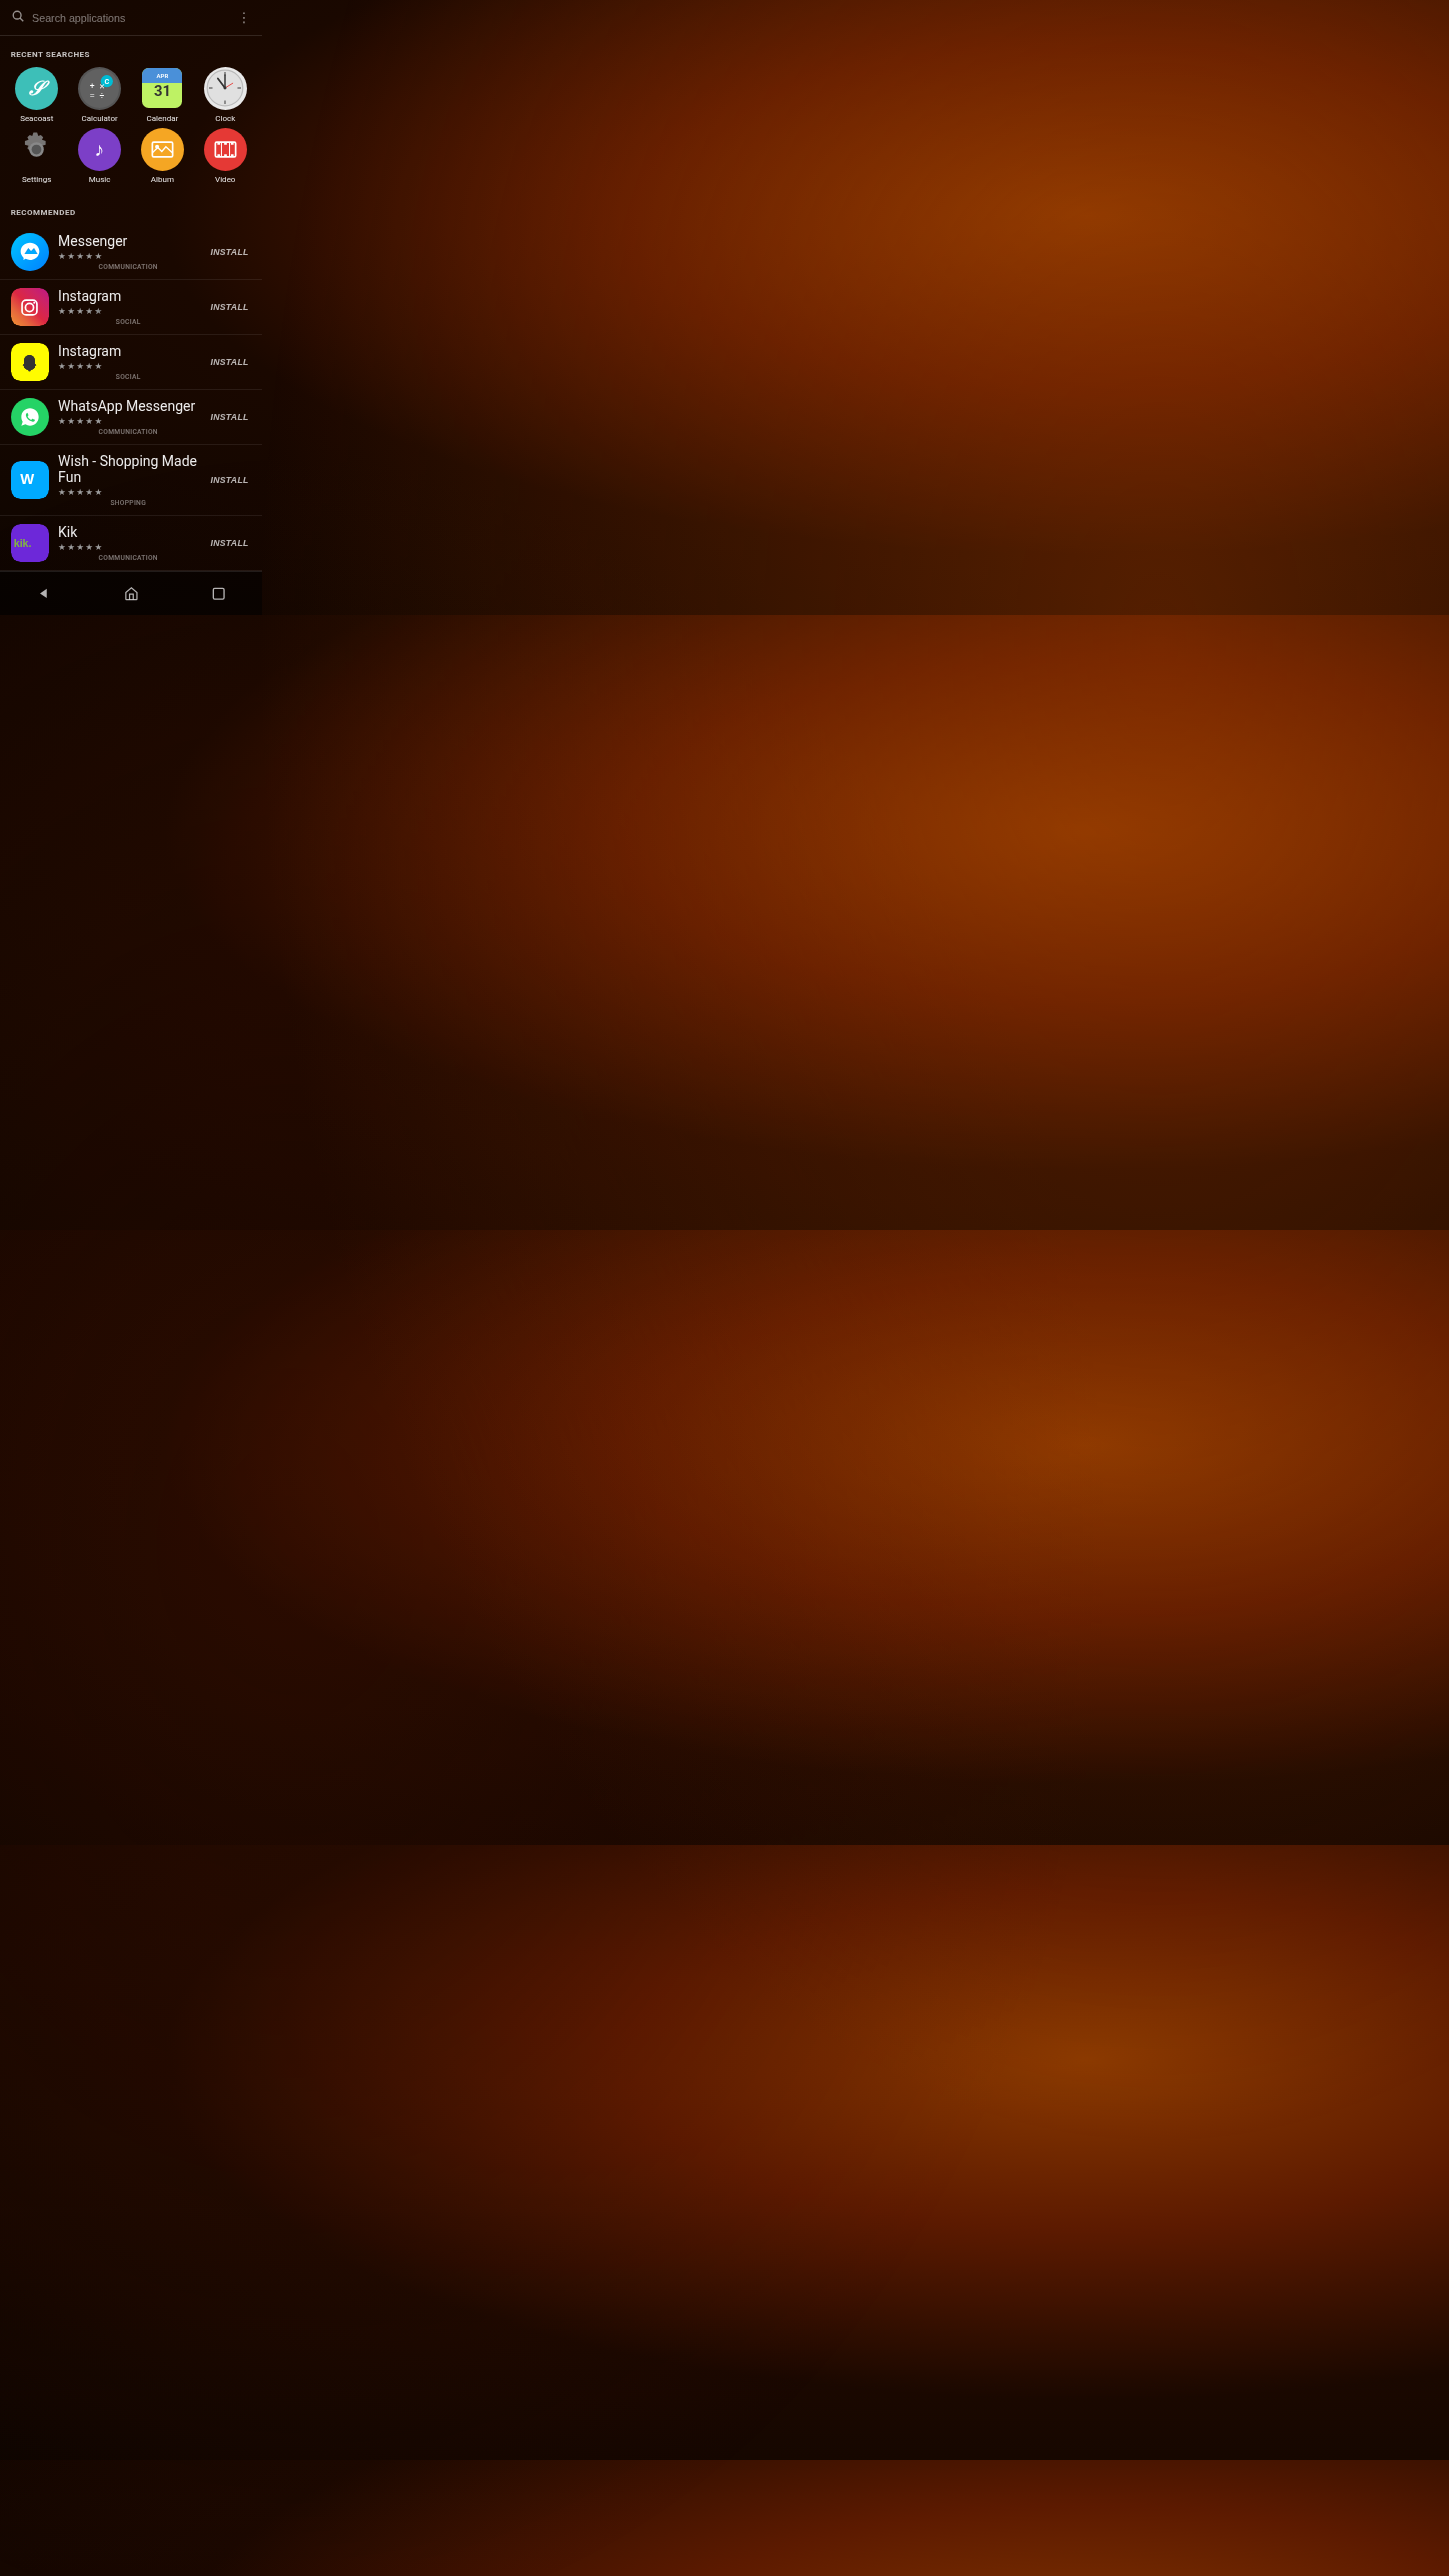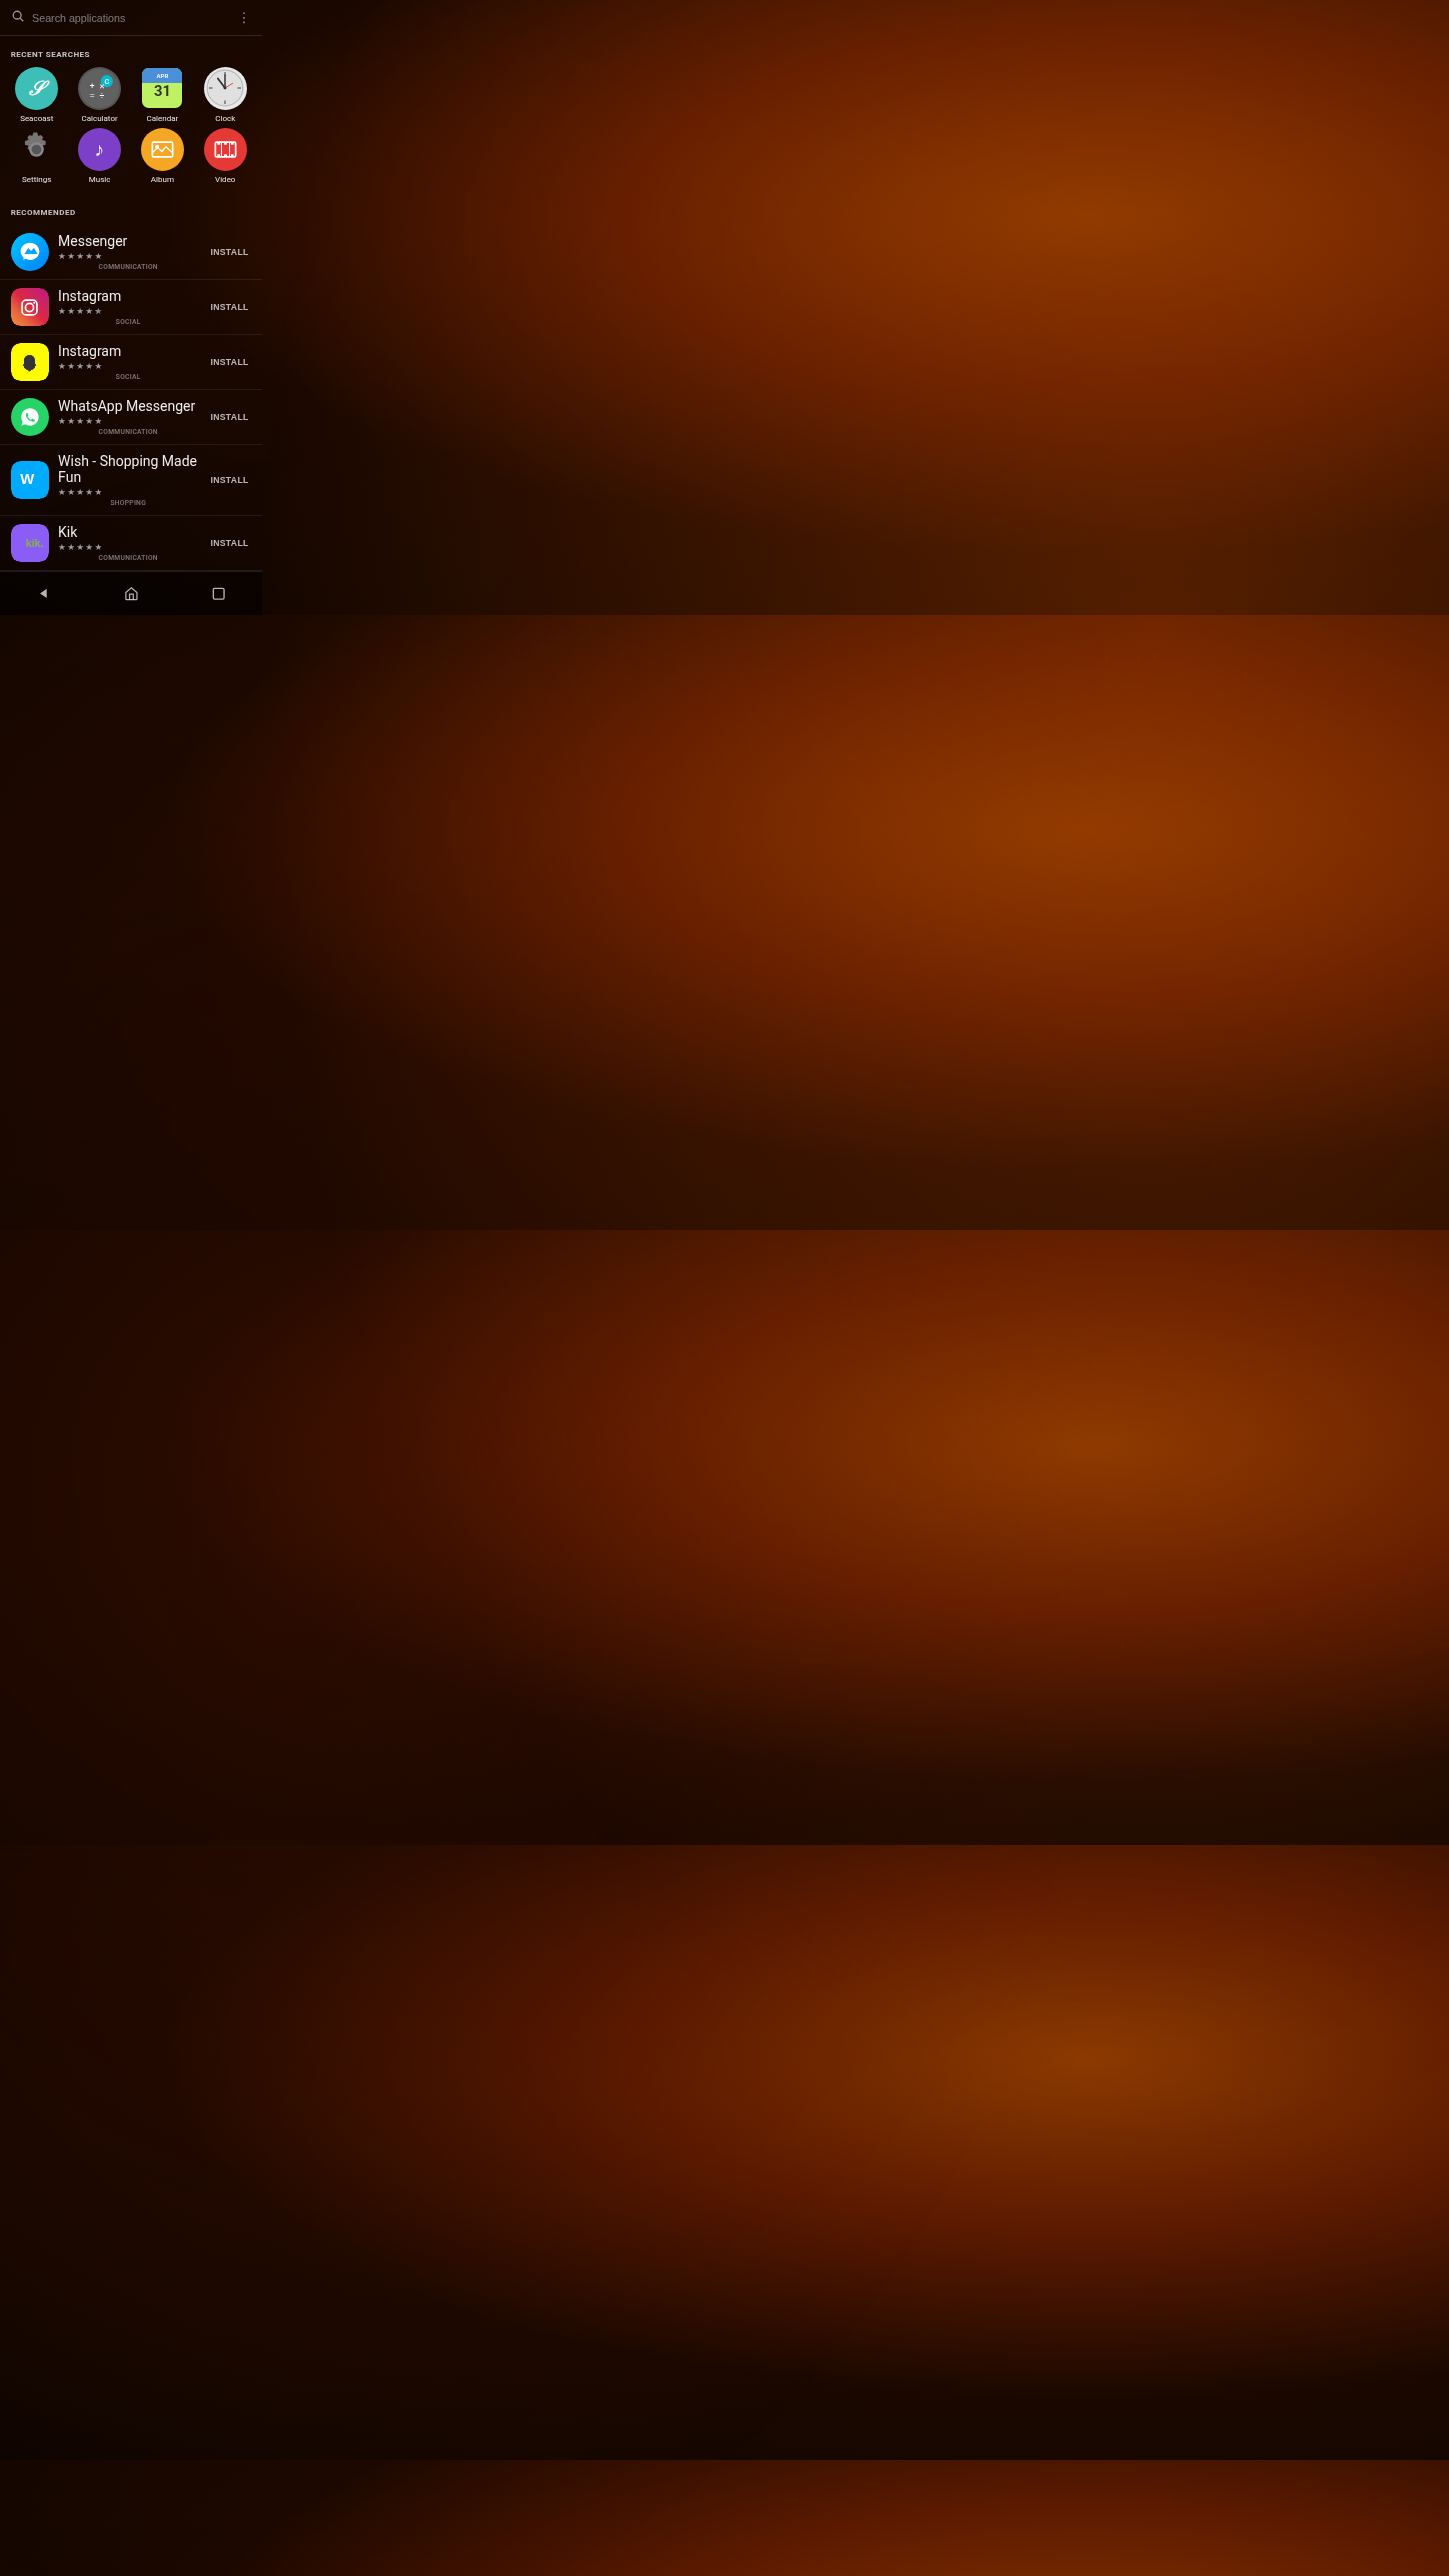--- a/index.html
+++ b/index.html
@@ -260,20 +260,21 @@
 
     .install-btn {
       font-size: 8.7px;
       font-weight: 600;
       color: rgba(255,255,255,0.7);
       letter-spacing: 0.3px;
       background: transparent;
       border: none;
       cursor: pointer;
       padding: 2.7px 2.7px;
+      font-style: italic;
     }
 
     
     .bottom-nav {
       display: flex;
       align-items: center;
       justify-content: space-around;
       padding: 8px 0;
       border-top: 0.7px solid rgba(255,255,255,0.1);
       background: rgba(0,0,0,0.5);
@@ -344,25 +345,25 @@
       border-radius: 9.4px;
       display: flex;
       align-items: center;
       justify-content: center;
     }
 
     
     .kik-icon {
       width: 50px;
       height: 38px;
-      background: #8b5cf6;
+      background: #6d28d9;
       border-radius: 9.4px;
       display: flex;
       align-items: center;
-      justify-content: flex-end;
+      justify-content: flex-start;
     }
 
     
     .seacoast-s {
       font-size: 20px;
       font-weight: 700;
       color: #fff;
       font-style: italic;
     }
 

